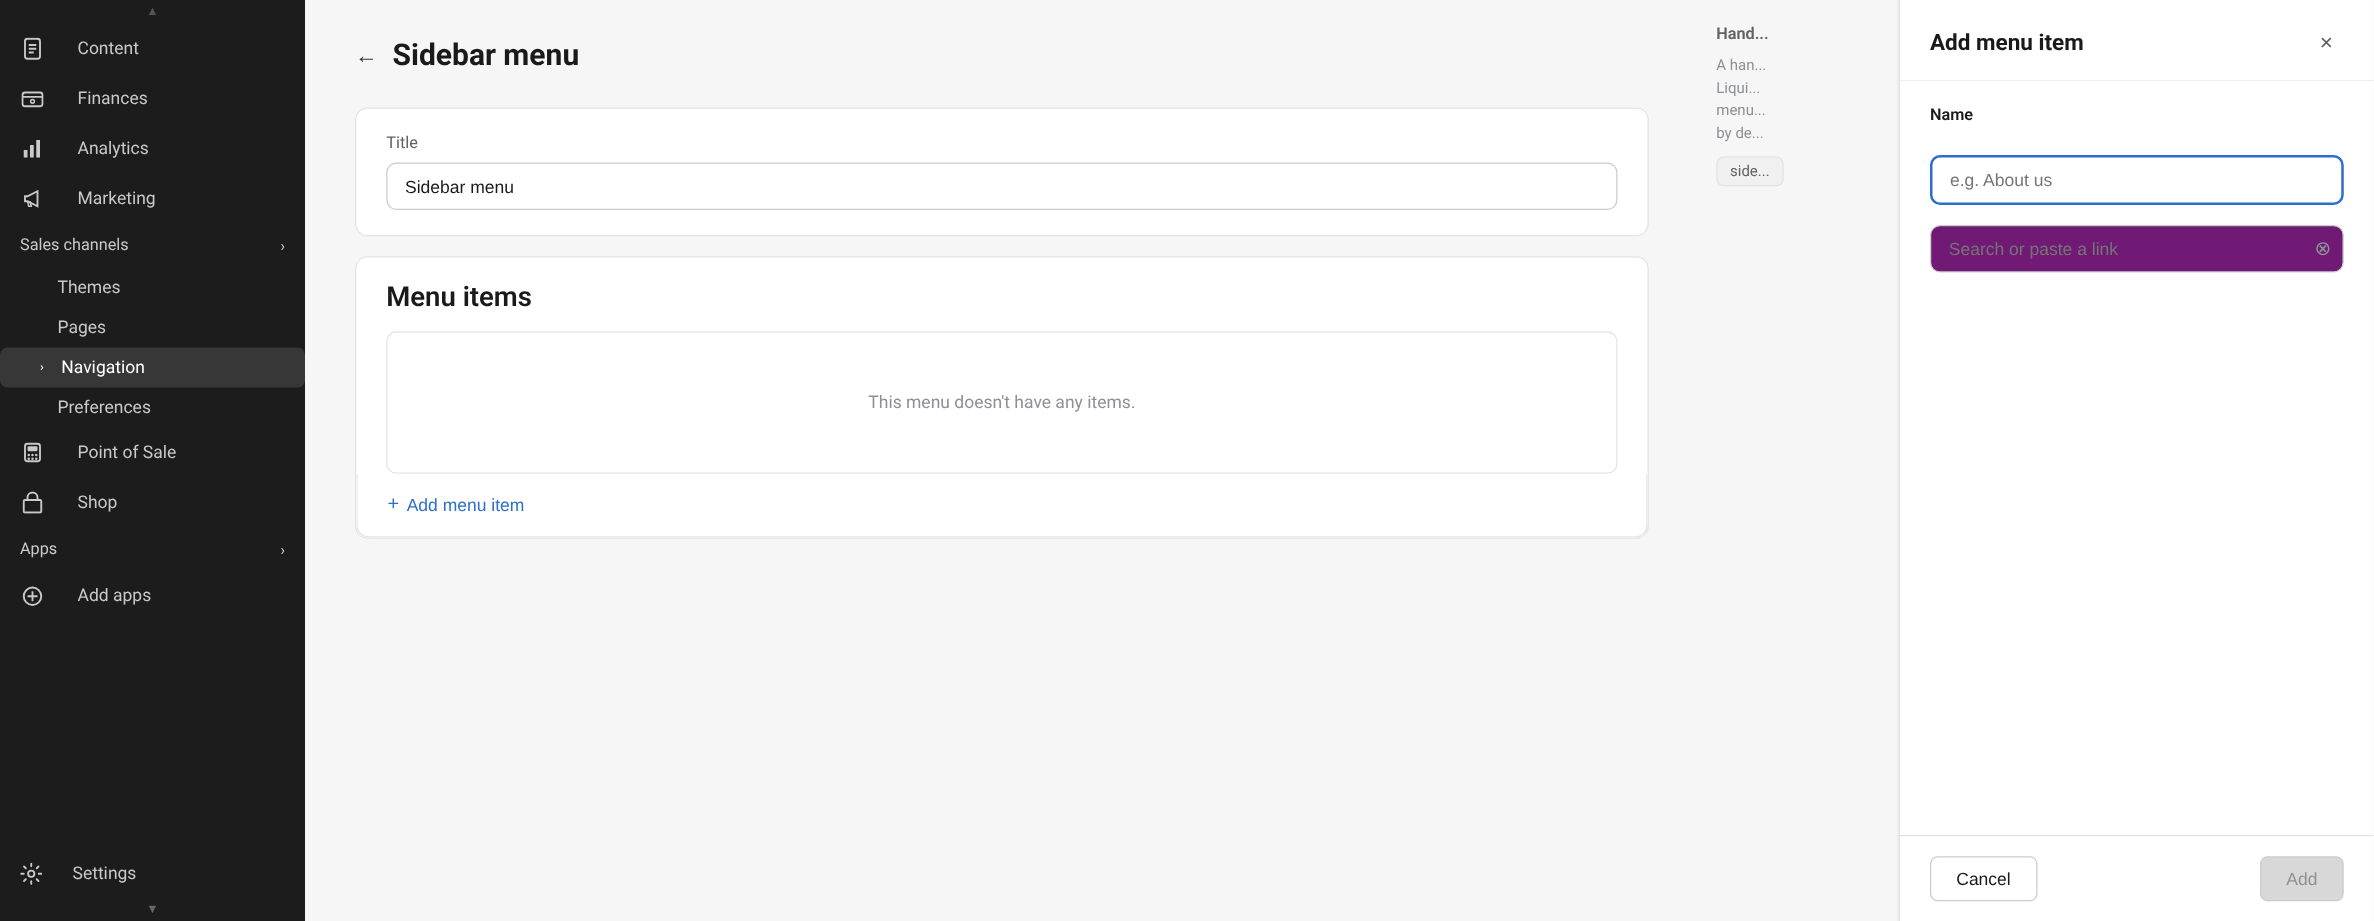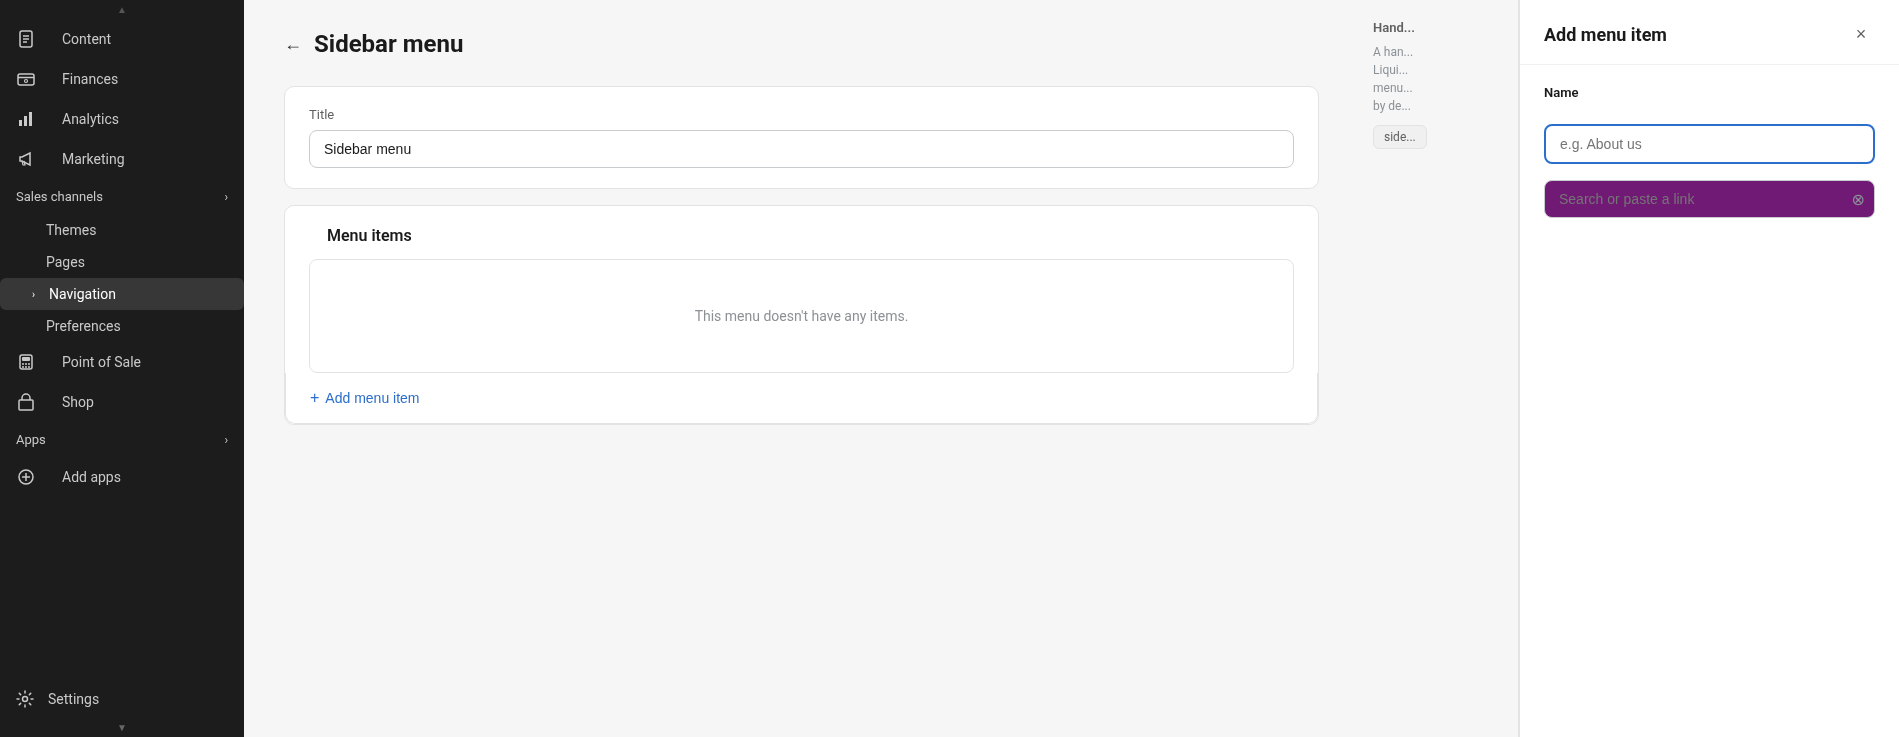--- a/index.html
+++ b/index.html
@@ -89,21 +89,21 @@
       padding: 10px 16px;
       color: #c9c9c9;
       font-size: 14px;
       cursor: pointer;
     }
 
     .sidebar-settings {
       margin-top: auto;
       display: flex;
       align-items: center;
-      gap: 14px;
+      gap: 24px;
       padding: 10px 16px;
       color: #c9c9c9;
       font-size: 14px;
       cursor: pointer;
     }
 
     .scroll-top-indicator {
       text-align: center;
       padding: 4px;
       color: #555;
@@ -154,25 +154,24 @@
       padding: 10px 14px;
       border: 1px solid #c9cccf;
       border-radius: 8px;
       font-size: 14px;
       color: #1a1a1a;
       background: #fff;
       outline: none;
     }
 
     .menu-items-section-title {
-      font-size: 16px;
+      font-size: 22px;
       font-weight: 600;
       margin-bottom: 14px;
       color: #1a1a1a;
-      margin-left: 18px;
     }
 
     .empty-menu-box {
       border: 1px solid #e3e3e3;
       border-radius: 8px;
       padding: 48px 20px;
       text-align: center;
       color: #8c9196;
       font-size: 14px;
       margin-bottom: 0;
@@ -549,13 +548,17 @@
 
     
     <div class="link-field-wrapper">
       <input class="link-input" type="text" placeholder="Search or paste a link" style="">
       <button class="link-clear-btn">
         <span>⊗</span>
       </button>
     </div>
   </div>
 
+  <div class="right-panel-footer">
+    <button class="cancel-btn">Cancel</button>
+    <button class="add-btn">Add</button>
+  </div>
 </aside>
 
 </body></html>

